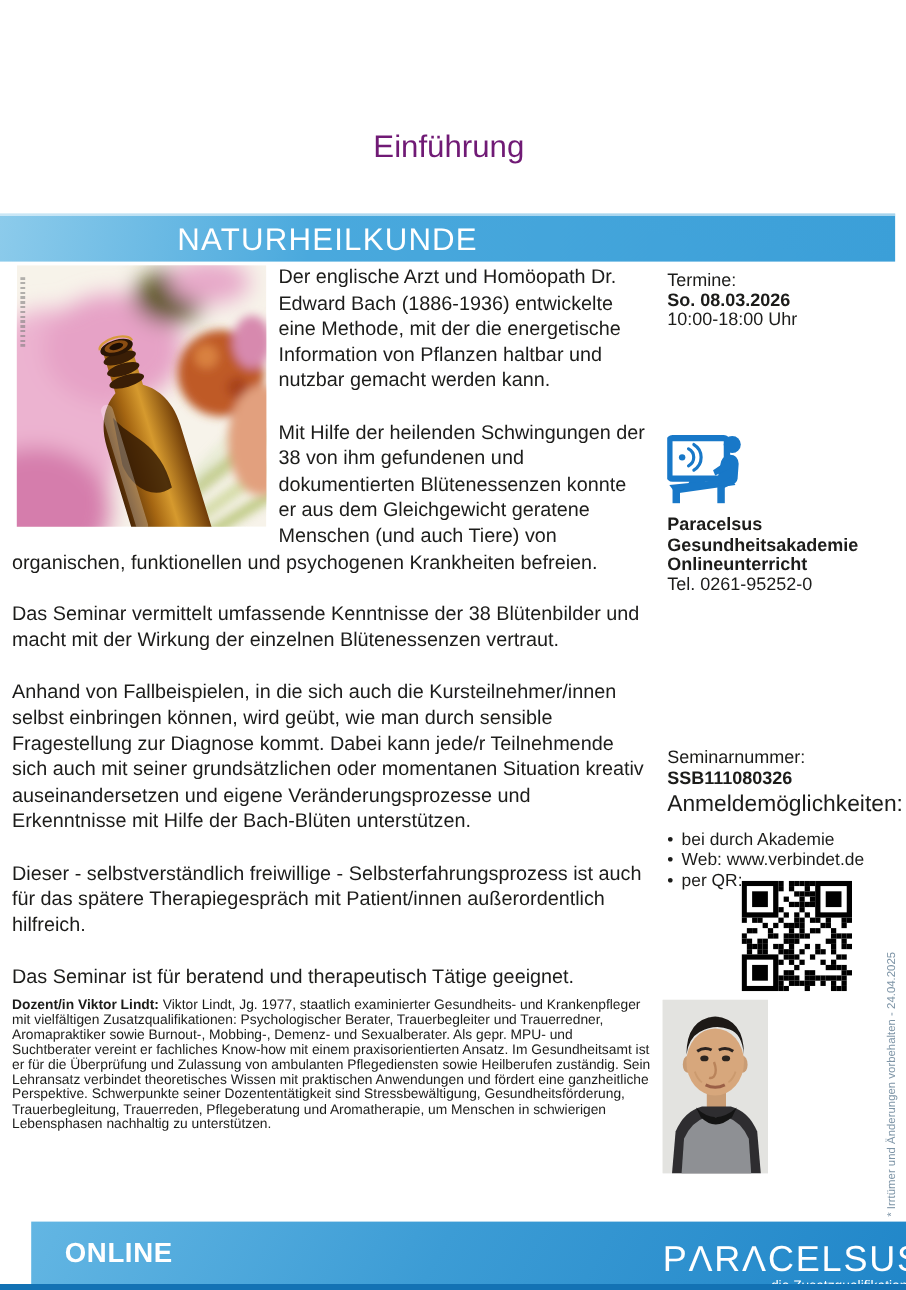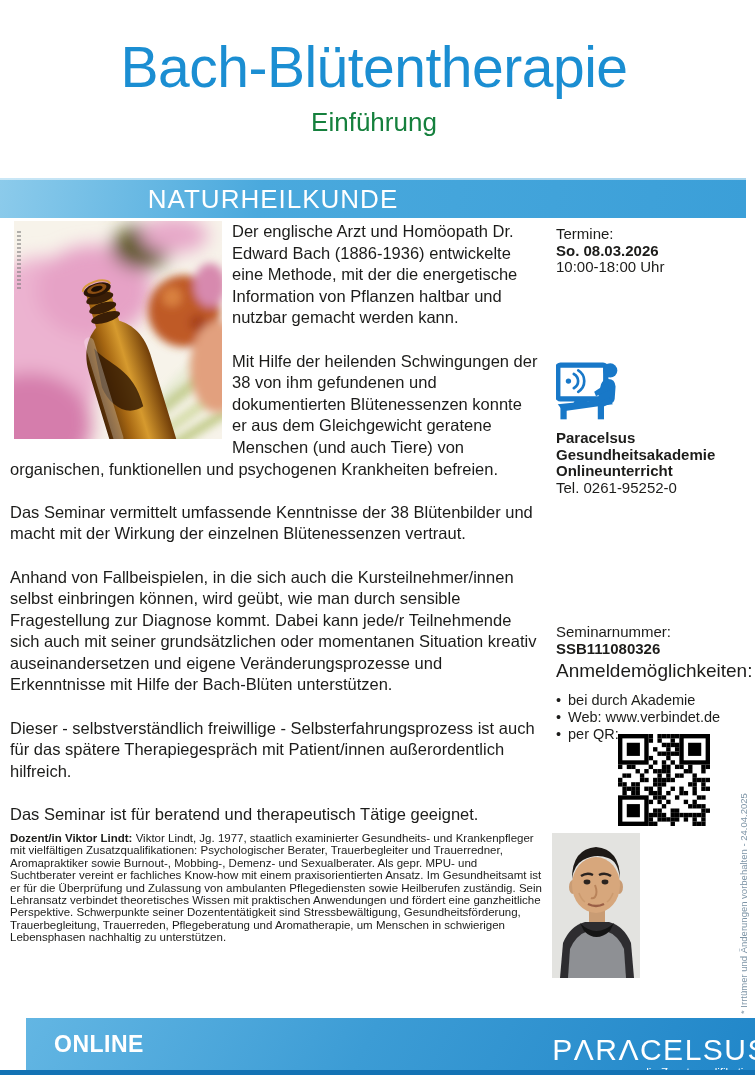--- a/index.html
+++ b/index.html
@@ -3,21 +3,21 @@
 <meta charset="utf-8">
 <style>
   html,body{margin:0;padding:0;}
   body{background:#888;font-family:"Liberation Sans","DejaVu Sans",sans-serif;}
   .page{position:relative;width:755px;height:1075px;background:#ffffff;margin:0 auto;overflow:hidden;}
 
   
   .title{position:absolute;top:34px;left:0;width:748px;text-align:center;
          font-size:57px;letter-spacing:-0.5px;color:#1b8ed2;line-height:66px;}
   .subtitle{position:absolute;top:106px;left:0;width:748px;text-align:center;
-         font-size:26px;color:#15803d;line-height:32px;}
+         font-size:26px;color:#701a75;line-height:32px;}
 
   
   .banner{position:absolute;top:178px;left:0;width:746px;height:40px;
           background:linear-gradient(100deg,#8ccbeb 0%,#4aa9dd 35%,#3b9fd8 100%);
           border-top:2px solid rgba(255,255,255,.55);box-sizing:border-box;}
   .banner .banner-text{position:absolute;top:0;left:0;width:546px;text-align:center;
           color:#ffffff;font-size:26px;line-height:38px;letter-spacing:1px;}
 
   
   .main{position:absolute;top:221px;left:10px;width:528px;
@@ -60,21 +60,20 @@
   .online-label{position:absolute;left:28px;top:13px;color:#ffffff;font-size:23px;font-weight:bold;letter-spacing:0.5px;}
   .brand-wrap{position:absolute;right:12px;top:16px;text-align:right;color:#ffffff;}
   .brand{font-size:30px;letter-spacing:1.5px;line-height:32px;}
   .brand-sub{font-size:11.5px;line-height:13px;margin-top:0;}
 </style>
 </head>
 <body>
 
 <div class="page">
 
-  <div class="title">Bach-Blütentherapie</div>
   <div class="subtitle">Einführung</div>
 
   <div class="banner">
     <div class="banner-text">NATURHEILKUNDE</div>
   </div>
 
   <div class="main">
     <div class="flower-photo">
       <svg viewBox="0 0 208 218">
         <defs>

